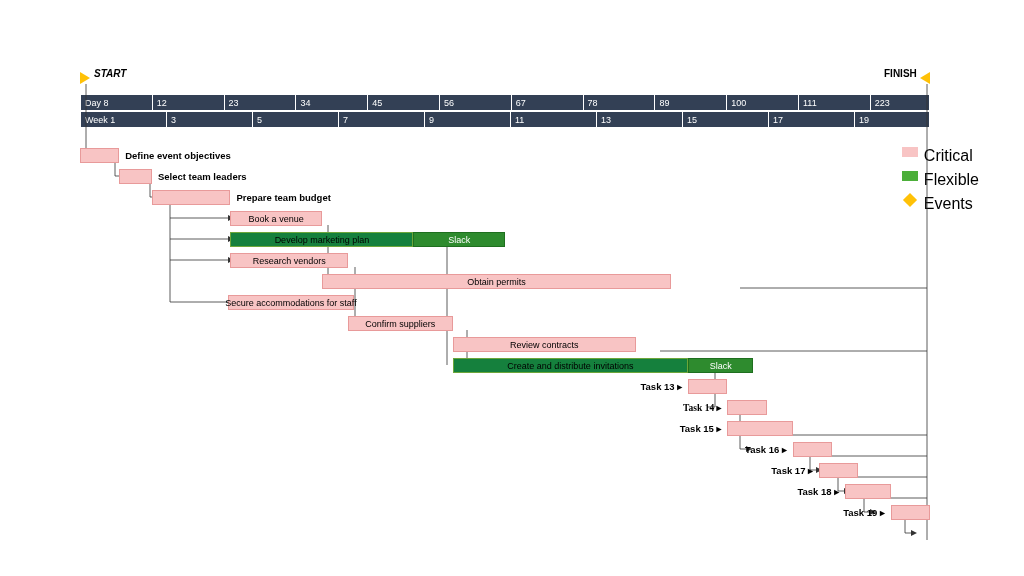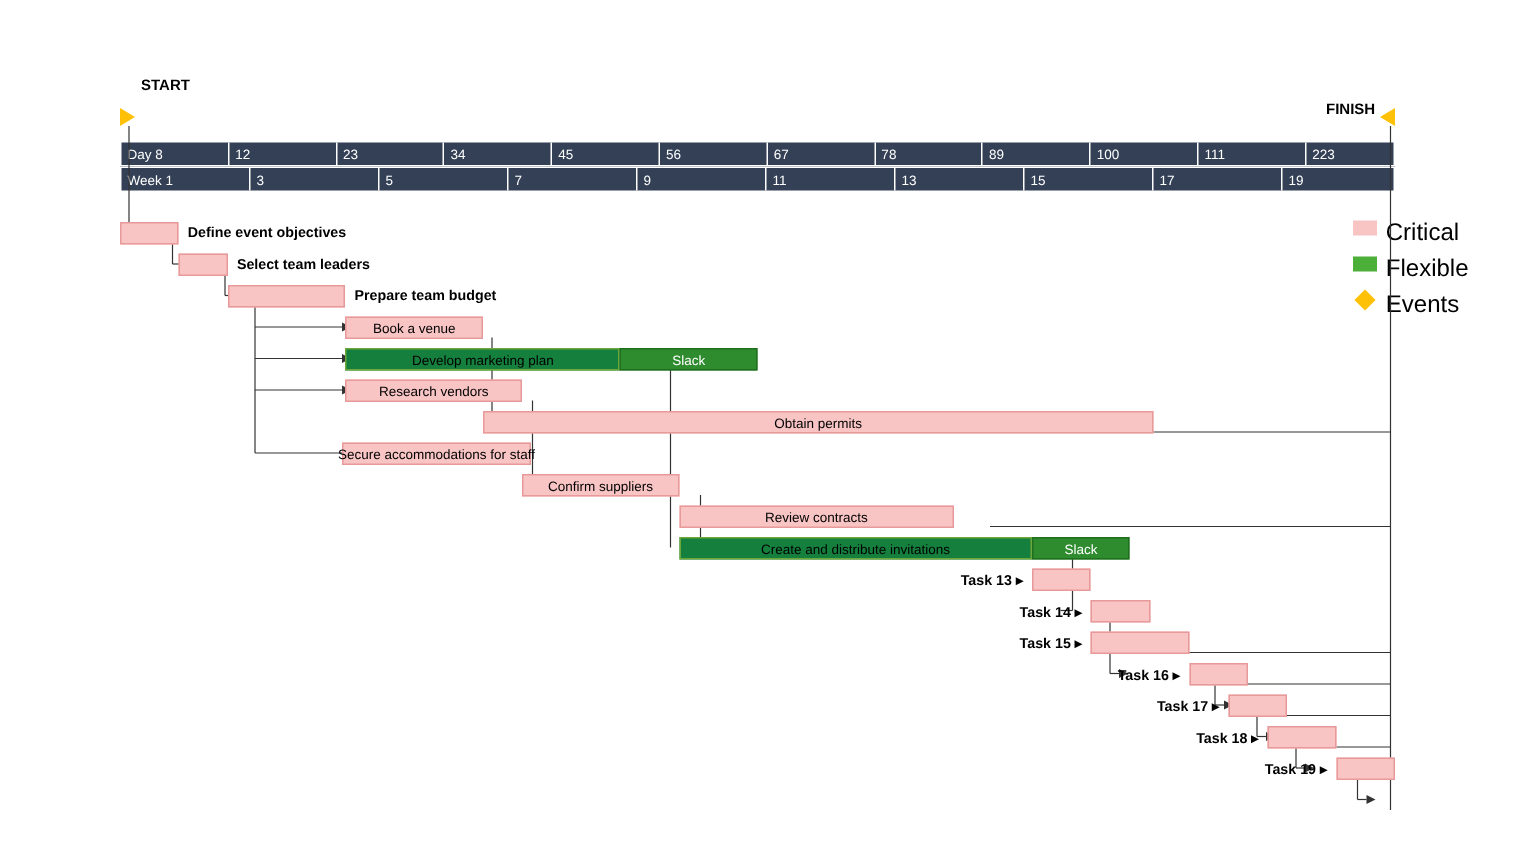--- a/index.html
+++ b/index.html
@@ -39,21 +39,21 @@
   .deps { left: 0; top: 0; width: 1024px; height: 576px; pointer-events: none; }
   .deps path, .deps line { stroke: #333; stroke-width: 0.8; fill: none; }
   .deps polygon { fill: #333; }
 </style>
 </head>
 <body>
 
 <div class="chart">
 
   <div class="abs flag start"></div>
-  <div class="abs milestone-label" style="left:94px; top:52px;">START</div>
+  <div class="abs milestone-label" style="left:94px; top:68px;font-style:italic;">START</div>
   <div class="abs flag finish"></div>
   <div class="abs milestone-label" style="left:884px; top:68px;">FINISH</div>
 
   <div class="abs scale-row top">
     <div class="scale-cell" style="width:71.8px">Day 8</div>
     <div class="scale-cell" style="width:71.8px">12</div>
     <div class="scale-cell" style="width:71.8px">23</div>
     <div class="scale-cell" style="width:71.8px">34</div>
     <div class="scale-cell" style="width:71.8px">45</div>
     <div class="scale-cell" style="width:71.8px">56</div>
@@ -172,29 +172,29 @@
       <div class="bar-label-right" style="left: 125.231px; top: 150px;">Define event objectives</div>
       <div class="bar critical" style="left: 80px; top: 148px; width: 39.2308px;"></div>
       <div class="bar-label-right" style="left: 157.923px; top: 171px;">Select team leaders</div>
       <div class="bar critical" style="left: 119.231px; top: 169px; width: 32.6923px;"></div>
       <div class="bar-label-right" style="left: 236.385px; top: 192px;">Prepare team budget</div>
       <div class="bar critical" style="left: 151.923px; top: 190px; width: 78.4615px;"></div>
       <div class="bar critical" style="left: 230.385px; top: 211px; width: 91.5385px;">Book a venue</div>
       <div class="bar flex-a" style="left: 230.385px; top: 232px; width: 183.077px;">Develop marketing plan</div>
       <div class="bar flex-b" style="left: 413.462px; top: 232px; width: 91.5385px;">Slack</div>
       <div class="bar critical" style="left: 230.385px; top: 253px; width: 117.692px;">Research vendors</div>
-      <div class="bar critical" style="left: 321.923px; top: 274px; width: 447px;">Obtain permits</div>
+      <div class="bar critical" style="left: 321.923px; top: 274px; width: 349px;">Obtain permits</div>
       <div class="bar critical" style="left: 228px; top: 295px; width: 126px;">Secure accommodations for staff</div>
       <div class="bar critical" style="left: 348.077px; top: 316px; width: 104.615px;">Confirm suppliers</div>
       <div class="bar critical" style="left: 452.692px; top: 337px; width: 183.077px;">Review contracts</div>
       <div class="bar flex-a" style="left: 452.692px; top: 358px; width: 235.385px;">Create and distribute invitations</div>
       <div class="bar flex-b" style="left: 688.077px; top: 358px; width: 65.3846px;">Slack</div>
       <div class="bar-label-left" style="left: 682.077px; top: 381px; transform: translateX(-100%);">Task 13<span> ▸</span></div>
       <div class="bar critical" style="left: 688.077px; top: 379px; width: 39.2308px;"></div>
-      <div class="bar-label-left" style="left: 721.308px; top: 402px; transform: translateX(-100%);">Task 14<span> ▸</span></div>
+      <div class="bar-label-left" style="left: 721.308px; top: 402px; transform: translateX(-100%); font-family: Liberation Serif, serif;">Task 14<span> ▸</span></div>
       <div class="bar critical" style="left: 727.308px; top: 400px; width: 39.2308px;"></div>
       <div class="bar-label-left" style="left: 721.308px; top: 423px; transform: translateX(-100%);">Task 15<span> ▸</span></div>
       <div class="bar critical" style="left: 727.308px; top: 421px; width: 65.3846px;"></div>
       <div class="bar-label-left" style="left: 786.692px; top: 444px; transform: translateX(-100%);">Task 16<span> ▸</span></div>
       <div class="bar critical" style="left: 792.692px; top: 442px; width: 39.2308px;"></div>
       <div class="bar-label-left" style="left: 812.846px; top: 465px; transform: translateX(-100%);">Task 17<span> ▸</span></div>
       <div class="bar critical" style="left: 818.846px; top: 463px; width: 39.2308px;"></div>
       <div class="bar-label-left" style="left: 839px; top: 486px; transform: translateX(-100%);">Task 18<span> ▸</span></div>
       <div class="bar critical" style="left: 845px; top: 484px; width: 45.7692px;"></div>
       <div class="bar-label-left" style="left: 884.769px; top: 507px; transform: translateX(-100%);">Task 19<span> ▸</span></div>

